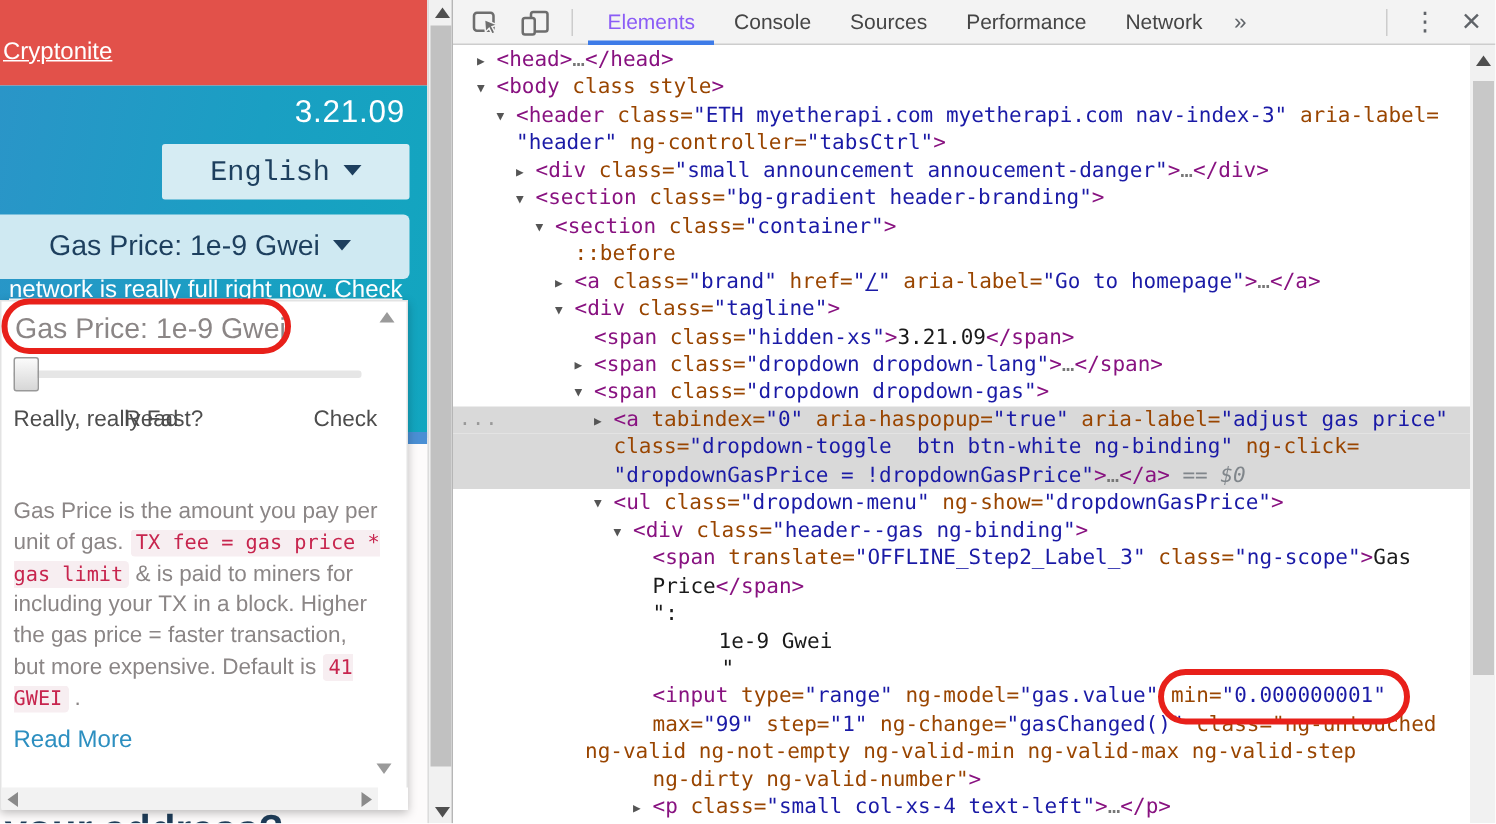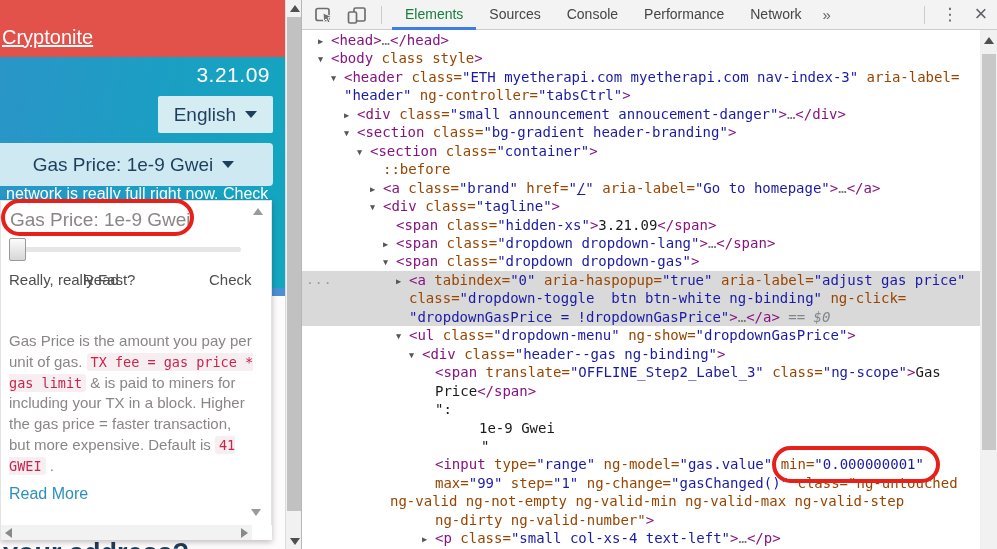--- a/index.html
+++ b/index.html
@@ -3,26 +3,26 @@
 <meta charset="utf-8">
 <style>
   * { margin:0; padding:0; box-sizing:border-box; }
   html,body { background:#fff; }
   .screen { position:relative; width:997px; height:549px; overflow:hidden;
             font-family:"Liberation Sans", sans-serif; background:#fff; }
 
   
   .app { position:absolute; left:0; top:0; width:285px; height:549px; overflow:hidden; background:#fdfbfb; }
   .red-header { position:absolute; left:0; top:0; width:285px; height:57px; background:#e2514a; }
-  .brand-link { position:absolute; left:2px; top:26px; color:#fff; font-size:20px; text-decoration:underline; cursor:pointer; }
+  .brand-link { position:absolute; left:2px; top:26px; color:#fff; font-size:16px; text-decoration:underline; cursor:pointer; }
   .teal-hero { position:absolute; left:0; top:57px; width:285px; height:235px;
                background:linear-gradient(100deg,#2a95c8 0%,#1a9fc3 55%,#12a6bf 100%); }
   .version { position:absolute; right:15px; top:6px; color:#fff; font-size:21px; font-weight:300; letter-spacing:.5px; }
-  .lang-btn { position:absolute; right:12px; top:39px; height:37px; padding:0 16px; border:none; cursor:pointer;
-              background:#d6ecf3; color:#1d3f5e; font-size:19px; font-family:Liberation Sans, sans-serif; border-radius:2px; }
+  .lang-btn { position:absolute; right:12px; top:39px; height:37px; padding:0 32px; border:none; cursor:pointer;
+              background:#d6ecf3; color:#1d3f5e; font-size:19px; font-family:Liberation Mono, monospace; border-radius:2px; }
   .gas-btn { position:absolute; left:-6px; top:86px; width:279px; height:43px; border:none; cursor:pointer;
              background:#cfe9f2; color:#1d3f5e; font-size:19px; font-family:inherit; border-radius:4px; }
   .caret { display:inline-block; width:0; height:0; margin-left:9px; vertical-align:3px;
            border-left:6px solid transparent; border-right:6px solid transparent; border-top:7px solid #1d3f5e; }
   .announcement { position:absolute; left:6px; top:128px; width:279px; color:#fff; font-size:16px;
                   text-decoration:underline; white-space:nowrap; overflow:hidden; cursor:pointer; }
   .blue-sliver { position:absolute; left:270px; top:288px; width:15px; height:8px; background:#4a8fd4; }
 
   .gas-panel { position:absolute; left:0; top:200px; width:272px; height:340px; background:#fff;
                border:1px solid #e3e3e3; box-shadow:0 2px 6px rgba(0,0,0,.25); }
@@ -65,21 +65,21 @@
   
   .devtools { position:absolute; left:301px; top:0; width:696px; height:549px; background:#fff; border-left:1px solid #b6b6b6; }
   .dt-toolbar { position:absolute; left:0; top:0; width:696px; height:30px; background:#f3f3f3; border-bottom:1px solid #cdcdcd; }
   .dt-icon { position:absolute; top:5px; width:22px; height:20px; cursor:pointer; }
   .icon-inspect { left:12px; }
   .icon-device  { left:44px; }
   .tb-sep { position:absolute; top:6px; width:1px; height:18px; background:#ccc; }
   .sep1 { left:79px; } .sep2 { left:622px; }
   .dt-tabs { position:absolute; left:90px; top:0; height:30px; display:flex; }
   .dt-tab { height:30px; line-height:29px; padding:0 13px; font-size:14px; color:#454545; cursor:pointer; white-space:nowrap; }
-  .dt-tab.active { color:#15803d; box-shadow:inset 0 -3px 0 #3e7ce8; }
+  .dt-tab.active { color:#8b5cf6; box-shadow:inset 0 -3px 0 #3e7ce8; }
   .dt-more { font-size:15px; color:#5f6368; padding:0 8px; line-height:29px; cursor:pointer; }
   .dt-menu { position:absolute; left:637px; top:1px; width:22px; height:28px; font-size:17px; color:#5f6368;
              text-align:center; line-height:28px; cursor:pointer; }
   .dt-close { position:absolute; left:666px; top:0px; width:26px; height:29px; font-size:22px; color:#5f6368;
               text-align:center; line-height:28px; cursor:pointer; }
 
   .dt-tree { position:absolute; left:0; top:31px; width:678px; height:518px; overflow:hidden;
              font-family:"DejaVu Sans Mono", monospace; font-size:14px;border-radius:31px; }
   .dt-line { position:relative; height:18.46px; line-height:18.5px; white-space:pre; color:#1a1a1a; cursor:default; }
   .dt-line.sel { background:#d9d9d9; }
@@ -154,22 +154,22 @@
       </div>
       <div class="dt-icon icon-device">
         <svg width="22" height="20" viewBox="0 0 22 20">
           <rect x="8" y="3" width="11" height="13" rx="1.5" fill="none" stroke="#6e6e6e" stroke-width="1.7"></rect>
           <rect x="2.5" y="7" width="8" height="11" rx="1.5" fill="#f3f3f3" stroke="#6e6e6e" stroke-width="1.7"></rect>
         </svg>
       </div>
       <div class="tb-sep sep1"></div>
       <div class="dt-tabs">
         <div class="dt-tab active">Elements</div>
+        <div class="dt-tab">Console</div>
         <div class="dt-tab">Sources</div>
-        <div class="dt-tab">Console</div>
         <div class="dt-tab">Performance</div>
         <div class="dt-tab">Network</div>
         <div class="dt-more">»</div>
       </div>
       <div class="tb-sep sep2"></div>
       <div class="dt-menu">⋮</div>
       <div class="dt-close">×</div>
     </div>
 
     <div class="dt-tree">

